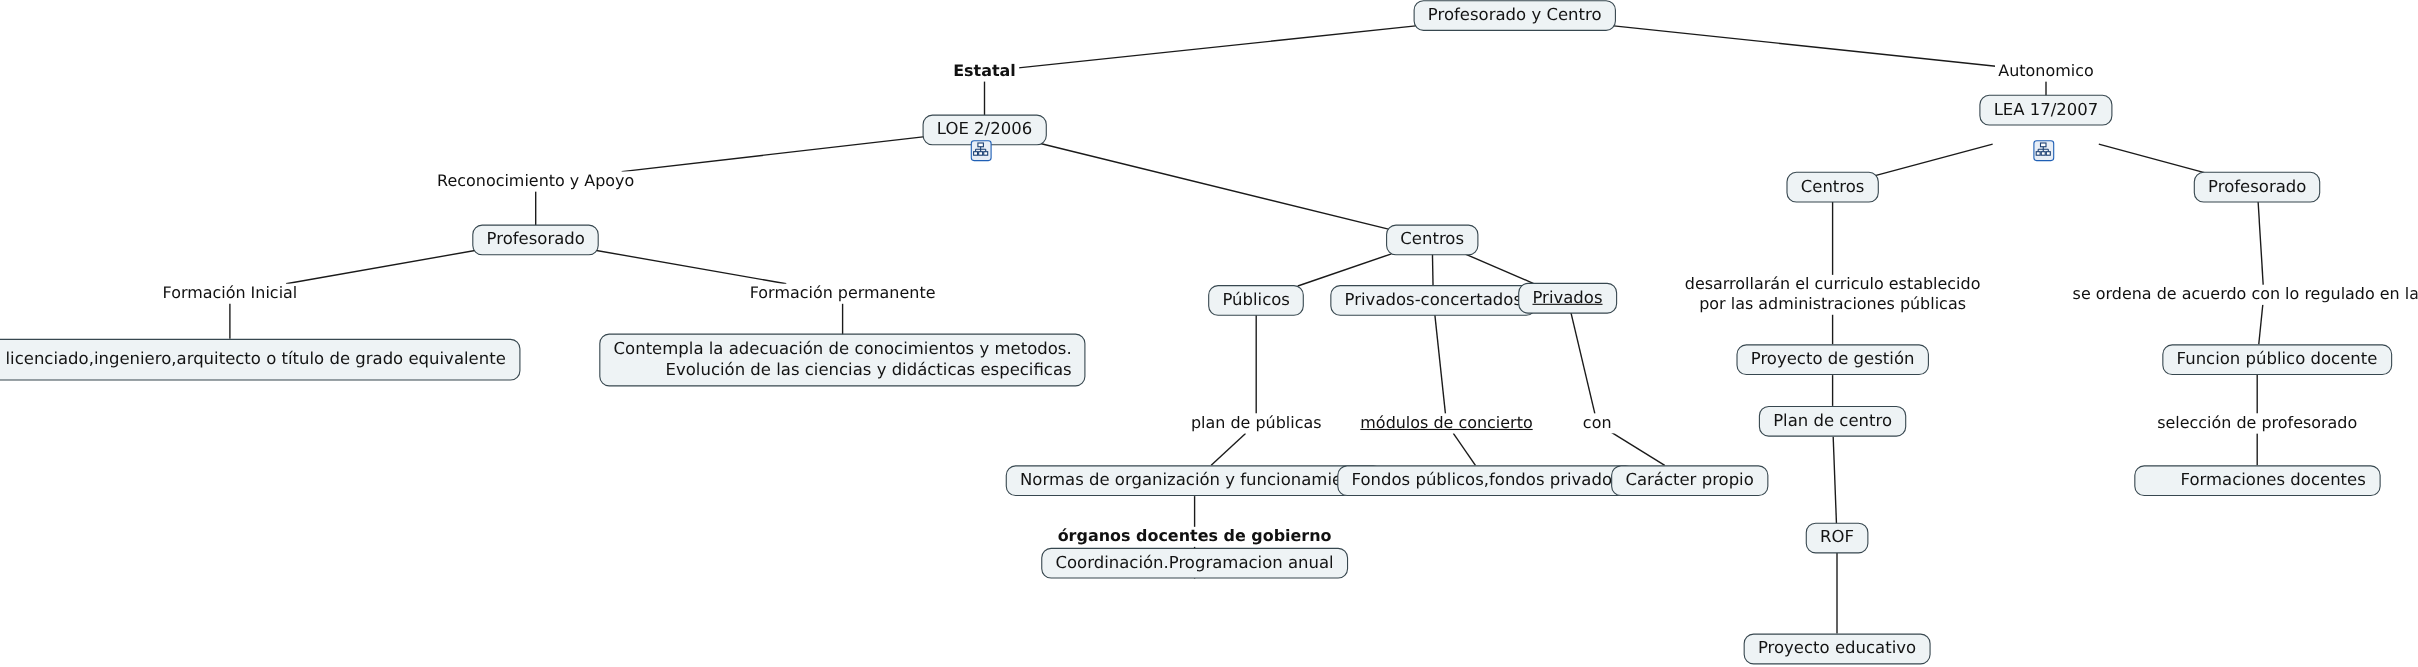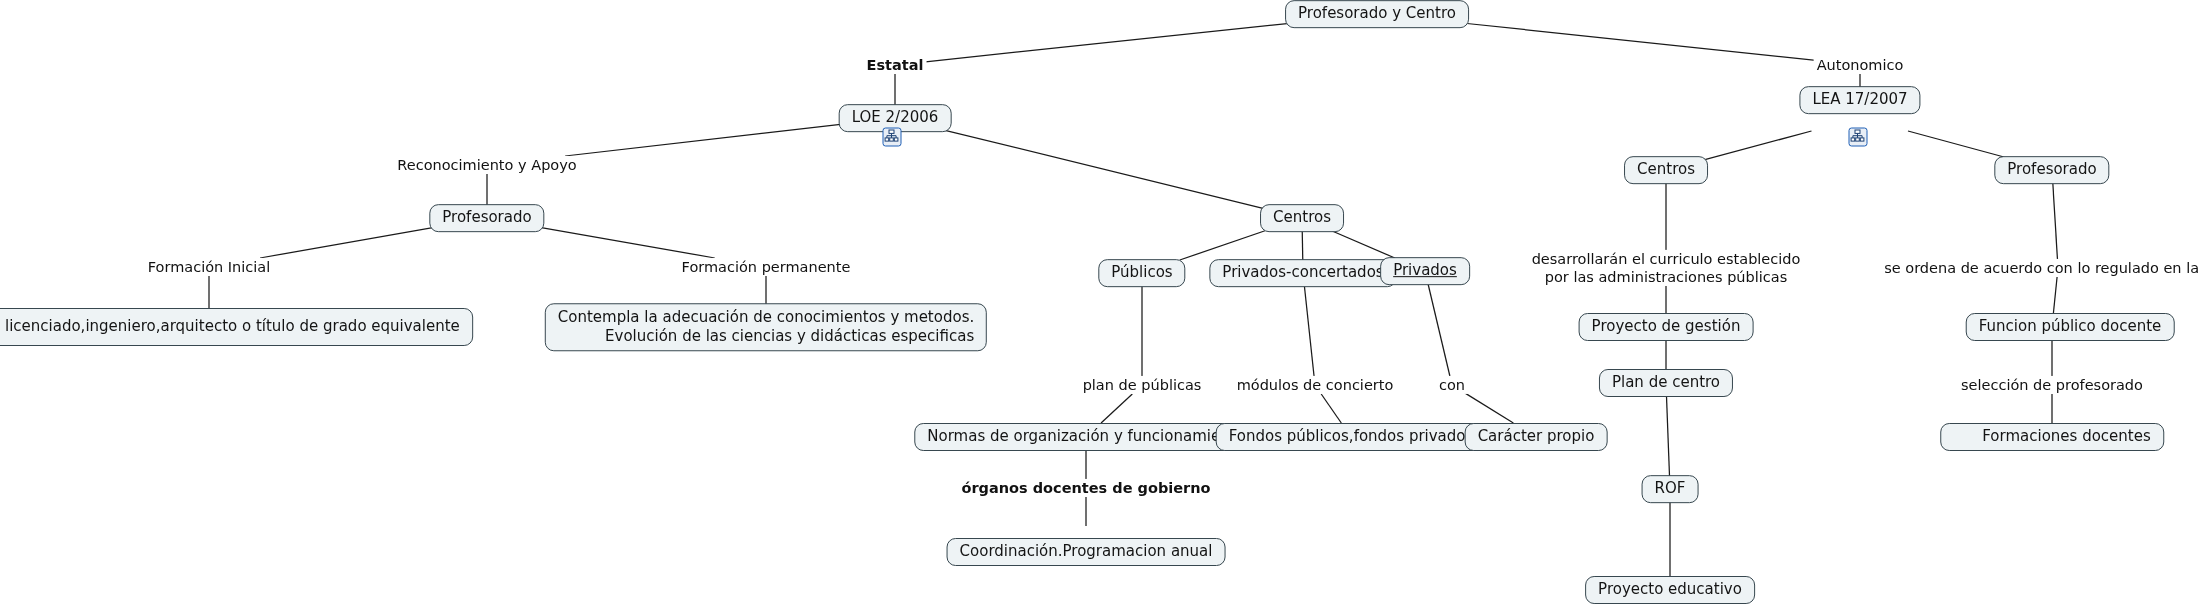--- a/index.html
+++ b/index.html
@@ -124,34 +124,34 @@
       <div class="node" style="left: 2052px; top: 170px; min-width: 100px; min-height: 26px;">Profesorado</div>
       <div class="node" style="left: 209px; top: 327px; min-width: 418px; min-height: 38px;">Título licenciado,ingeniero,arquitecto o título de grado equivalente</div>
       <div class="node two-line" style="left: 766px; top: 327px; min-width: 352px; min-height: 40px;">Contempla la adecuación de conocimientos y metodos.
 Evolución de las ciencias y didácticas especificas</div>
       <div class="node" style="left: 1142px; top: 273px; min-width: 80px; min-height: 26px;">Públicos</div>
       <div class="node" style="left: 1303px; top: 273px; min-width: 158px; min-height: 26px;">Privados-concertados</div>
       <div class="node" style="left: 1425px; top: 271px; min-width: 78px; min-height: 26px; text-decoration: underline;">Privados</div>
       <div class="node" style="left: 1086px; top: 437px; min-width: 270px; min-height: 28px;">Normas de organización y funcionamiento</div>
       <div class="node" style="left: 1351px; top: 437px; min-width: 214px; min-height: 28px;">Fondos públicos,fondos privados</div>
       <div class="node" style="left: 1536px; top: 437px; min-width: 124px; min-height: 28px;">Carácter propio</div>
-      <div class="node" style="left: 1086px; top: 552px; min-width: 218px; min-height: 28px;">Coordinación.Programacion anual</div>
+      <div class="node" style="left: 1086px; top: 512px; min-width: 218px; min-height: 28px;">Coordinación.Programacion anual</div>
       <div class="node" style="left: 1666px; top: 327px; min-width: 142px; min-height: 28px;">Proyecto de gestión</div>
       <div class="node" style="left: 1666px; top: 383px; min-width: 114px; min-height: 28px;">Plan de centro</div>
       <div class="node" style="left: 1670px; top: 489px; min-width: 56px; min-height: 26px;">ROF</div>
       <div class="node" style="left: 1670px; top: 590px; min-width: 134px; min-height: 28px;">Proyecto educativo</div>
       <div class="node" style="left: 2052px; top: 327px; min-width: 164px; min-height: 28px; margin-left: 18px;">Funcion público docente</div>
       <div class="node" style="left: 2052px; top: 437px; min-width: 150px; min-height: 28px; padding-left: 41px;">Formaciones docentes</div>
       <div class="link-label" style="left: 895px; top: 65px; font-weight: bold;">Estatal</div>
       <div class="link-label" style="left: 1860px; top: 65px;">Autonomico</div>
       <div class="link-label" style="left: 487px; top: 165px;">Reconocimiento y Apoyo</div>
       <div class="link-label" style="left: 209px; top: 267px; text-align: center;">Formación Inicial</div>
       <div class="link-label" style="left: 766px; top: 267px; text-align: center;">Formación permanente</div>
       <div class="link-label" style="left: 1142px; top: 385px;">plan de públicas</div>
-      <div class="link-label" style="left: 1315px; top: 385px;">módulos de concierto</div>
+      <div class="link-label" style="left: 1315px; top: 385px; text-decoration: underline;">módulos de concierto</div>
       <div class="link-label" style="left: 1452px; top: 385px;">con</div>
       <div class="link-label" style="left: 1086px; top: 488px; font-weight: bold;">órganos docentes de gobierno</div>
       <div class="link-label" style="left: 1666px; top: 268px;">desarrollarán el curriculo establecido
 por las administraciones públicas</div>
       <div class="link-label" style="left: 2058px; top: 268px;">se ordena de acuerdo con lo regulado en la LOE</div>
       <div class="link-label" style="left: 2052px; top: 385px;">selección de profesorado</div>
       <div class="submap-icon" style="left: 892px; top: 137px;">
         <svg width="16" height="16" viewBox="0 0 16 16">
           <rect x="5.5" y="1.5" width="5" height="3.4" fill="#ffffff" stroke="#1b3f72" stroke-width="1"></rect>
           <path d="M8 5 L8 7.2 M3.4 7.2 L12.6 7.2 M3.4 7.2 L3.4 9.4 M8 7.2 L8 9.4 M12.6 7.2 L12.6 9.4" stroke="#1b3f72" stroke-width="1" fill="none"></path>

